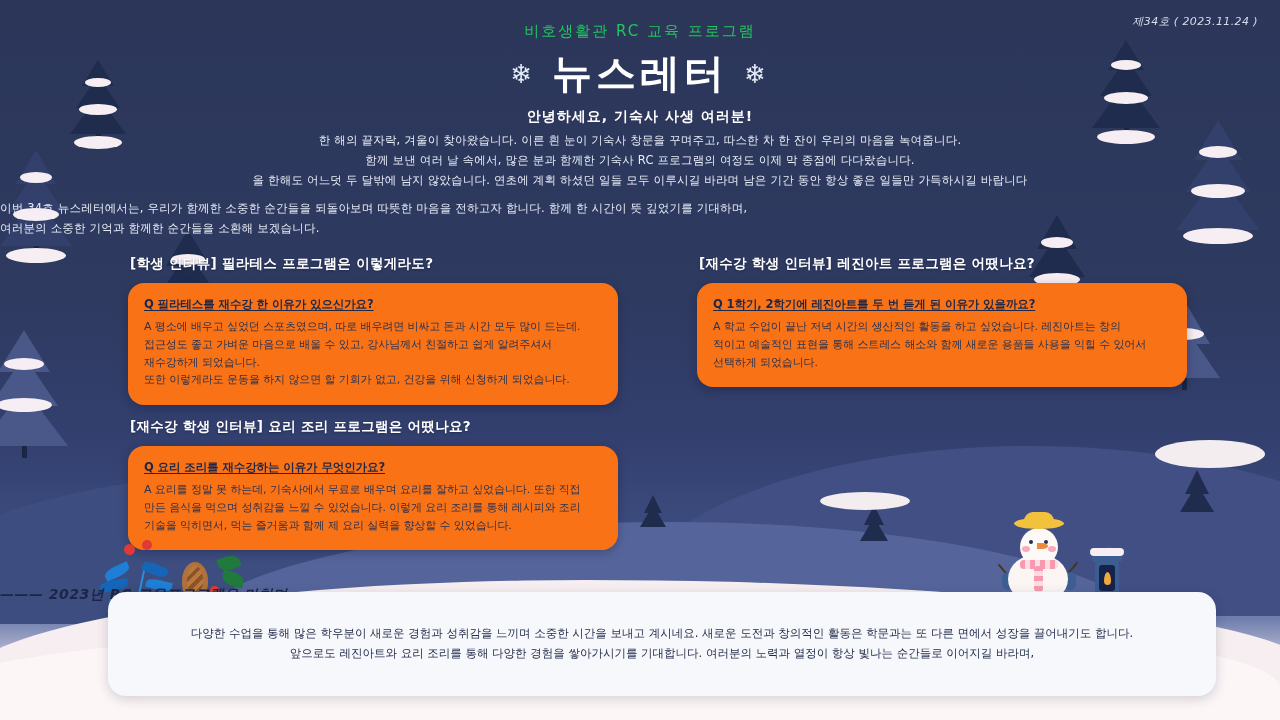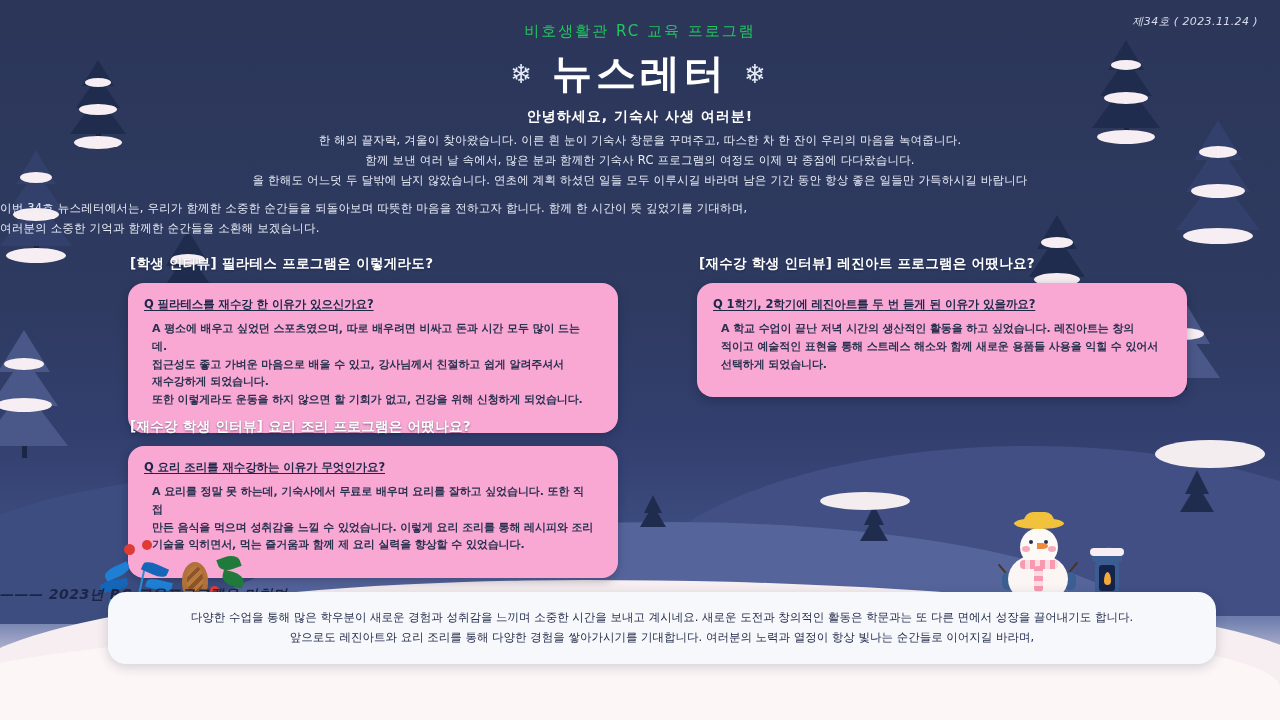--- a/index.html
+++ b/index.html
@@ -67,40 +67,40 @@
   }
 
   .col{position:absolute;width:490px;}
   .col-left{left:128px;}
   .col-right{left:697px;}
   .sec-head{
     color:#ffffff;font-size:13.5px;font-weight:700;letter-spacing:.3px;margin:0 0 10px 2px;
     text-shadow:0 1px 2px rgba(20,28,56,.55);
   }
   .card{
-    background:#f9a8d4;border-radius:16px;padding:14px 16px 16px 16px;
+    background:#f97316;border-radius:16px;padding:14px 16px 16px 16px;
     box-shadow:0 3px 10px rgba(10,16,40,.28);
   }
   .q{
     color:#1d2748;font-size:11.5px;font-weight:700;text-decoration:underline;
     text-underline-offset:2px;margin:0 0 6px 0;letter-spacing:-.1px;
   }
-  .a{color:#2a3250;font-size:11px;line-height:1.62;margin:8px;letter-spacing:-.1px;font-weight:bold;}
+  .a{color:#2a3250;font-size:11px;line-height:1.62;margin:0;letter-spacing:-.1px;}
 
   
   .closing-title{
     position:absolute;top:562px;left:0;right:0;text-align:left;
     color:#1b2546;font-size:14px;font-weight:700;font-style:italic;letter-spacing:.5px;margin-top:24px;
   }
   .closing-panel{
     position:absolute;left:108px;top:592px;width:1064px;
     background:#f7f8fb;border-radius:18px;padding:16px 22px;
     box-shadow:0 3px 12px rgba(20,28,56,.18);
   }
-  .closing-text{color:#232c4c;font-size:11.5px;line-height:1.72;text-align:center;margin:0;}
+  .closing-text{color:#232c4c;font-size:11.5px;line-height:1.72;text-align:center;margin:16px;}
 
   
   .deco{position:absolute;}
   .berry{position:absolute;border-radius:50%;background:#e03a34;}
   .leaf{position:absolute;background:#1e7fd4;border-radius:50% 0 50% 0;}
   .leaf.dk{background:#1565b8;}
   .holly{position:absolute;background:#1f7a3c;border-radius:0 60% 0 60%;}
   .cone{position:absolute;width:26px;height:38px;background:#b0713c;border-radius:50% 50% 45% 45%;}
   .cone:before{content:"";position:absolute;inset:4px 5px 6px 5px;
     background:repeating-linear-gradient(135deg,#8d5527 0 4px,#b8793f 4px 8px);border-radius:50% 50% 45% 45%;}

